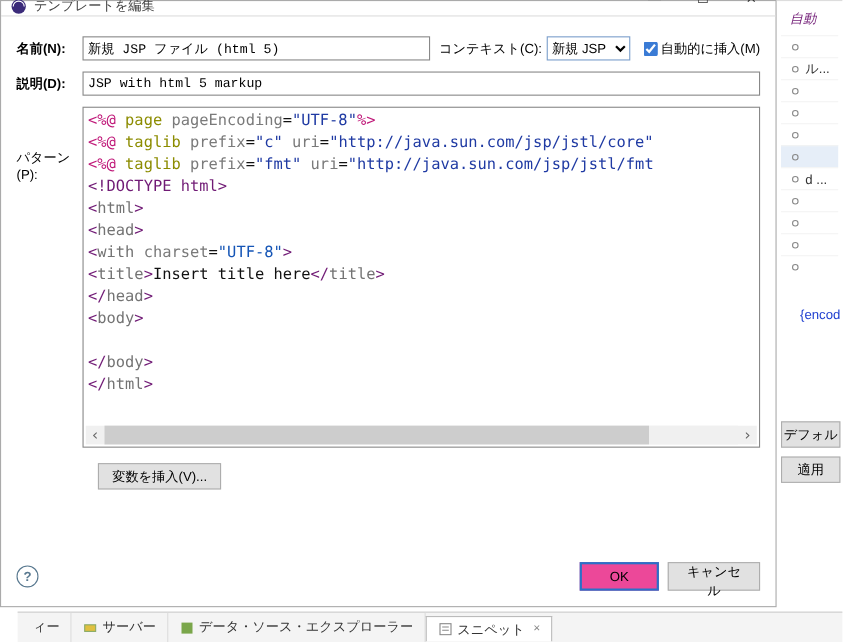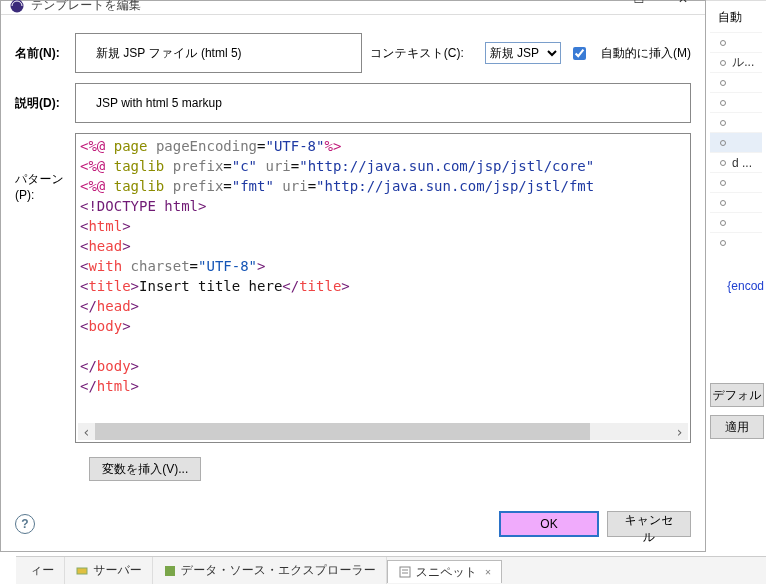--- a/index.html
+++ b/index.html
@@ -41,37 +41,37 @@
     width: 44px; height: 30px;
     display: flex; align-items: center; justify-content: center;
     color: #333; font-family: "Segoe UI Symbol", sans-serif;
   }
   .form-area {
     padding: 18px 14px 6px 14px;
   }
   .row { display: flex; align-items: center; margin-bottom: 10px; }
   .lbl { width: 60px; font-weight: bold; }
   .txt {
-    height: 40px;
+    height: 22px;
     border: 1px solid #888;
-    padding: 2px 20px;
-    font-family: Liberation Sans, sans-serif;
+    padding: 2px 4px;
+    font-family: Liberation Mono, monospace;
     font-size: 12px;
     background: #fff;
   }
   .name-input { flex: 1; margin-right: 6px; }
-  .ctx-lbl { margin: 0 21px 0 2px; text-align: center; }
+  .ctx-lbl { margin: 0 4px 0 2px; text-align: center; }
   .ctx-select {
     width: 76px; height: 22px;
     border: 1px solid #7a9ecb;
     background: #fff;
     font-size: 12px;
     margin-right: 8px;
   }
-  .auto-check { display: flex; align-items: center; gap: 12px; }
+  .auto-check { display: flex; align-items: center; gap: 0; }
   .auto-check input { accent-color: #3a7bd5; }
   .desc-input { flex: 1; }
   .pattern-row { align-items: flex-start; }
   .pattern-lbl { width: 60px; padding-top: 2px; margin-top: 36px; }
   .code-box {
     flex: 1;
     height: 310px;
     border: 1px solid #888;
     background: #fff;
     font-family: "MS Gothic", "Consolas", monospace;
@@ -90,21 +90,21 @@
   }
   .hscroll .arrow { width: 17px; text-align: center; color: #666; }
   .hscroll .track { flex: 1; height: 17px; background: #f0f0f0; position: relative; }
   .hscroll .thumb { position: absolute; left: 0; top: 0; height: 17px; width: 86%; background: #cdcdcd; }
   .c-red    { color: #c01a7a; }
   .c-olive  { color: #8c8c00; }
   .c-gray   { color: #7a7a7a; }
   .c-dblue  { color: #1f3aa3; }
   .c-str    { color: #1555b6; }
   .c-teal   { color: #701a75; }
-  .c-lblue  { color: #ef4444; }
+  .c-lblue  { color: #737373; }
   .c-black  { color: #111; }
   .insert-btn-row { padding: 4px 14px 0 74px; }
   .btn {
     height: 24px;
     border: 1px solid #adadad;
     background: #e1e1e1;
     font-size: 12px;
     padding: 0 12px;
     cursor: pointer;
   }
@@ -115,37 +115,37 @@
     padding: 10px 14px 14px 14px;
   }
   .help-icon {
     width: 20px; height: 20px; border: 1.5px solid #58788f; border-radius: 50%;
     color: #58788f; display: flex; align-items: center; justify-content: center;
     font-weight: bold; cursor: pointer;
   }
   .dialog-footer .spacer { flex: 1; }
   .ok-btn {
     border: 2px solid #2a72c8;
-    background: #f0abfc;
-    width: 100px;
+    background: #ec4899;
+    width: 72px;
     height: 26px;
     margin-right: 8px;
   }
   .cancel-btn { width: 84px; height: 26px; }
   
   .bgpanel {
     position: absolute;
     left: 706px; top: 0;
     width: 60px; height: 552px;
     border-top: 1px solid #ddd;
     background: #fff;
     padding: 4px 4px;
     overflow: hidden;
   }
-  .bgpanel .hdr { padding: 4px 4px 6px 8px; color: #000000; }
+  .bgpanel .hdr { padding: 4px 4px 6px 8px; color: #701a75; font-style: italic; }
   .bgpanel .item {
     height: 20px; padding-left: 10px; color: #333;
     display: flex; align-items: center; gap: 6px;
     border-top: 1px solid #f3f3f3;
   }
   .bgpanel .item.sel { background: #e6eef8; }
   .bgpanel .dot { width:6px;height:6px;border:1px solid #888;border-radius:50%; }
   .bg-buttons { position:absolute; right:2px; top:382px; width:54px; }
   .bg-buttons .btn { width:54px; margin-bottom:8px; padding:0; text-align:center; overflow:hidden; }
   .bg-link { position:absolute; right:2px; top:278px; color:#2040d0; }

